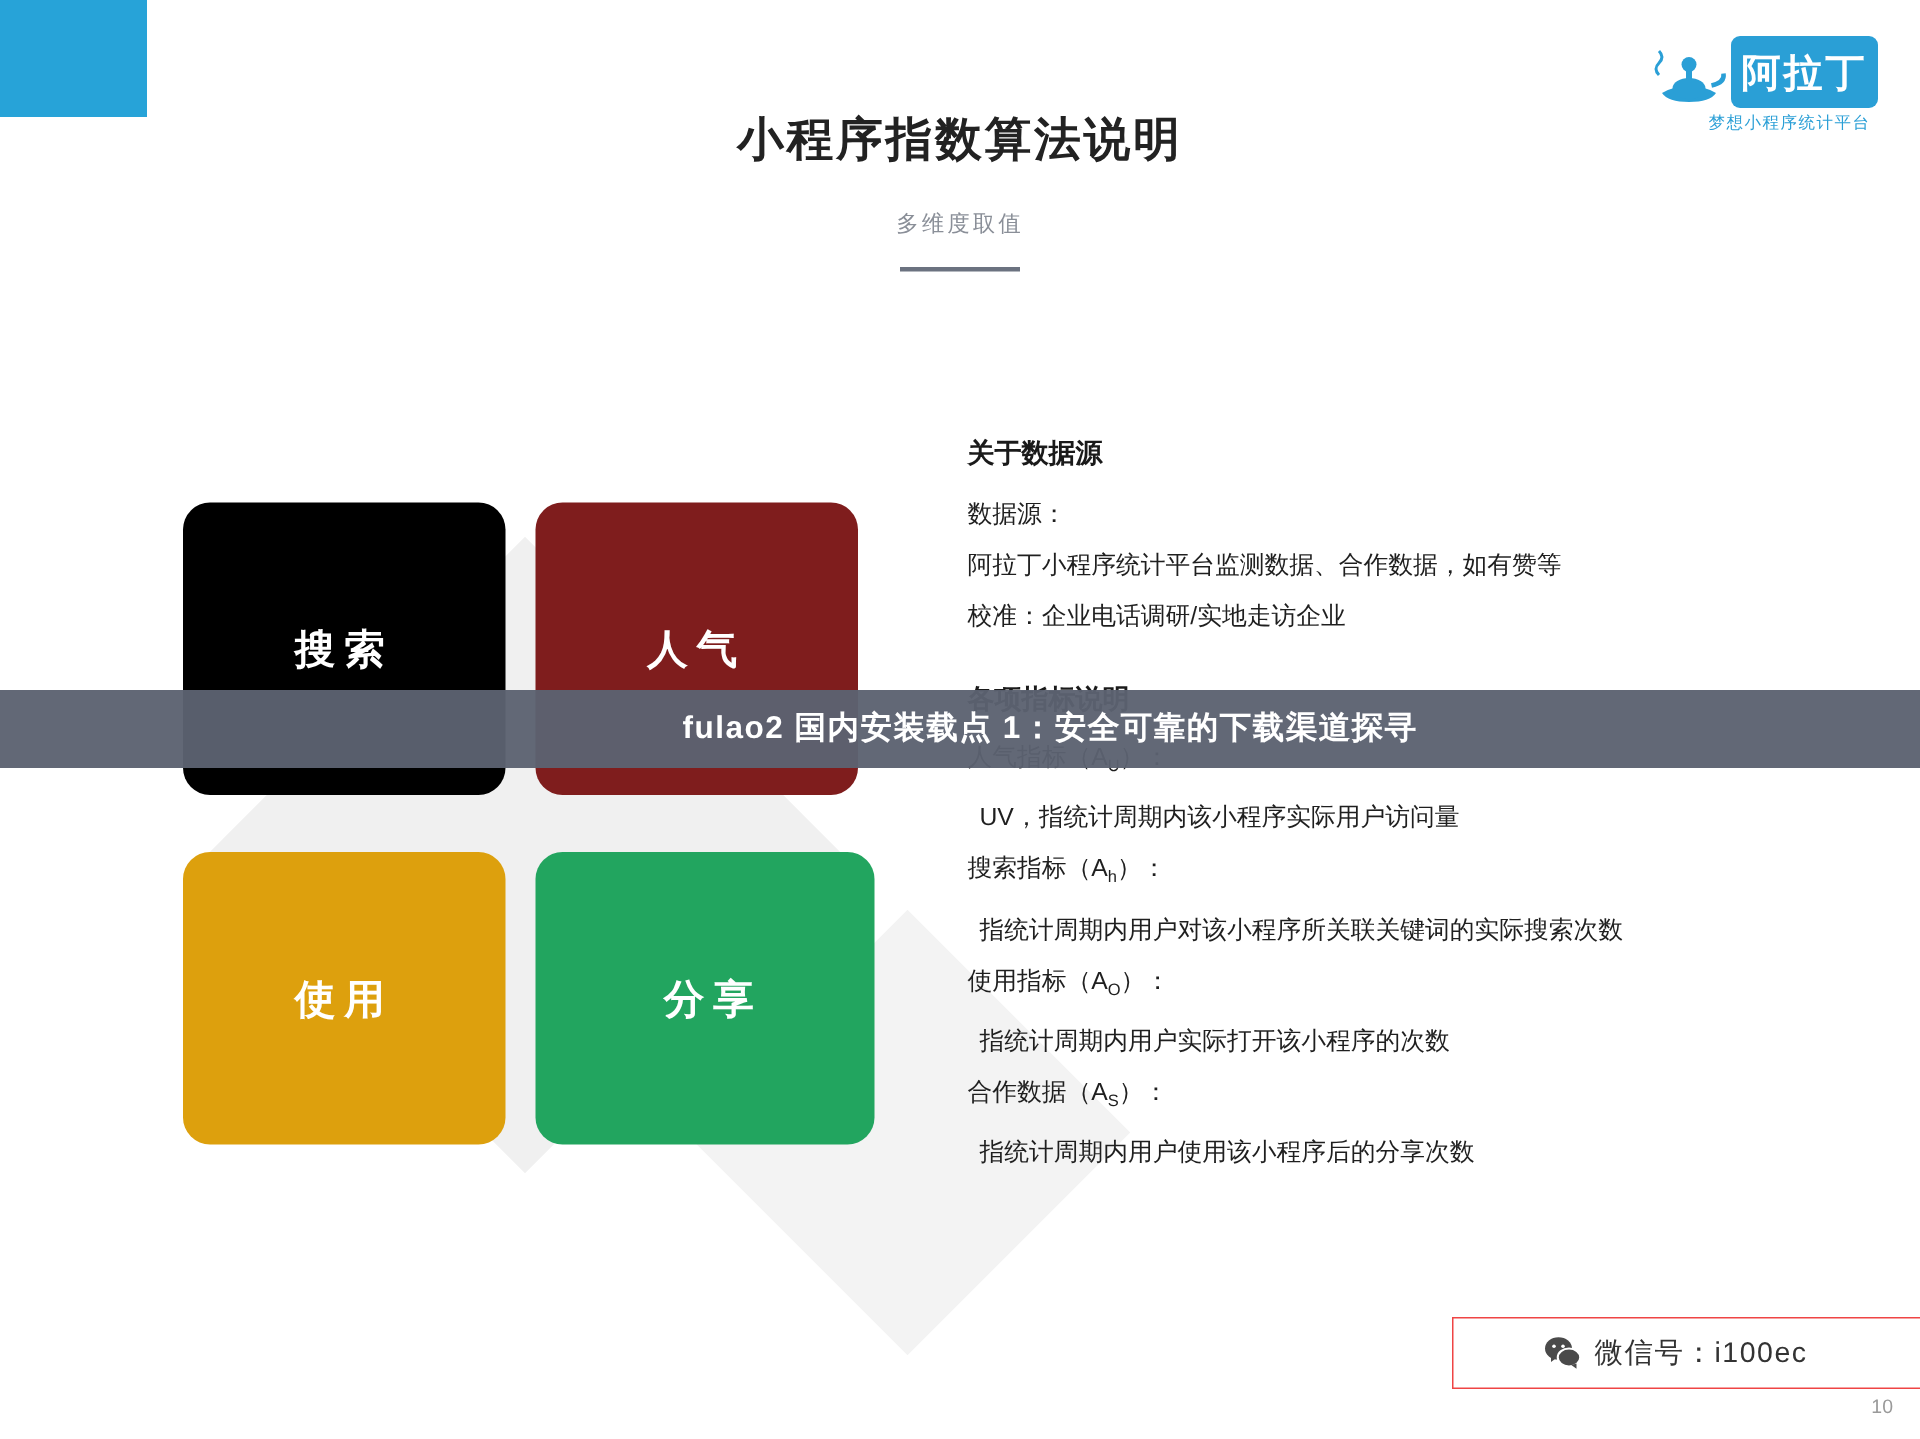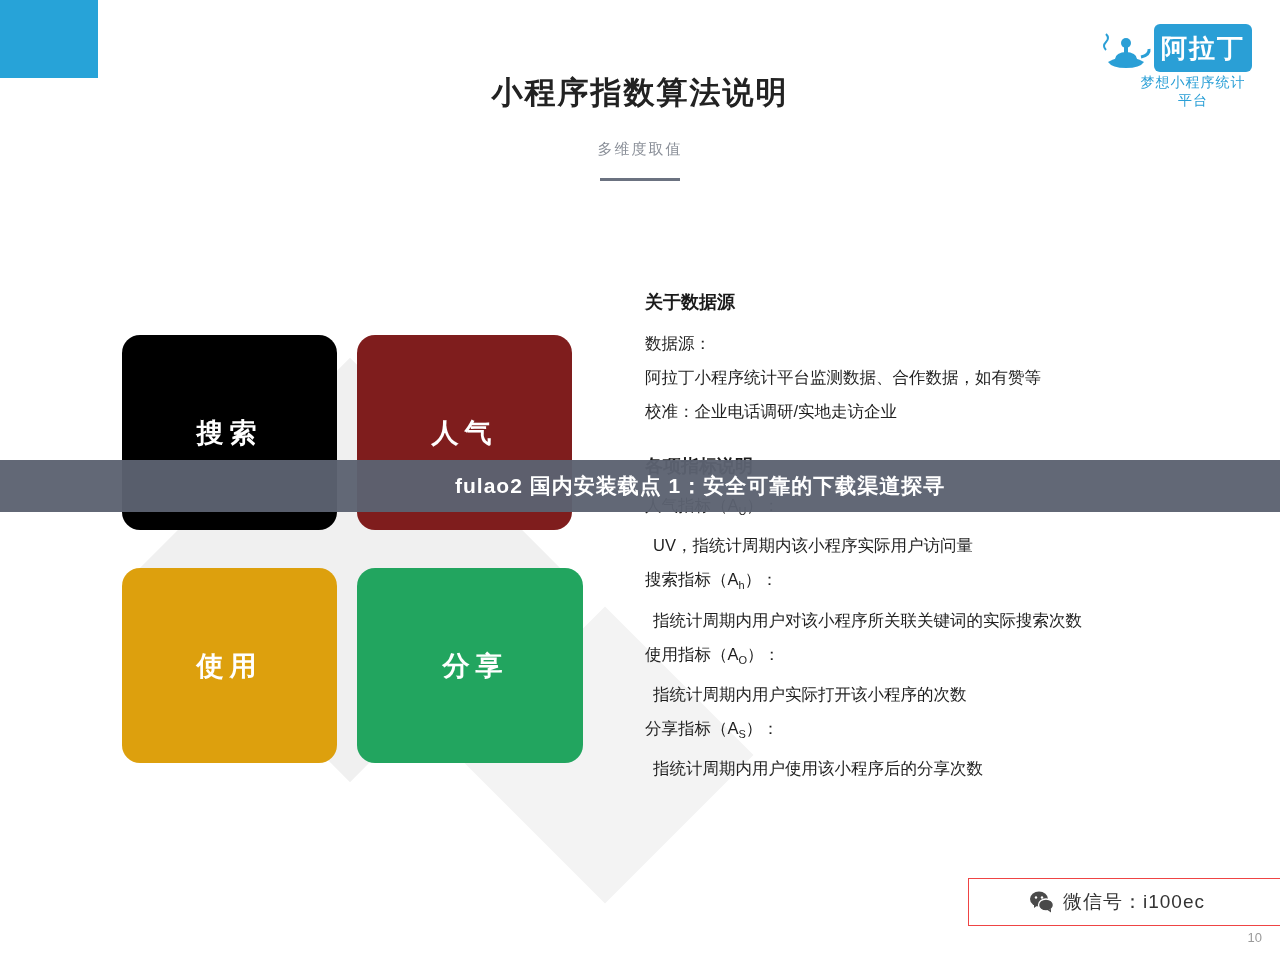--- a/index.html
+++ b/index.html
@@ -43,21 +43,21 @@
   }
   .logo-cn{
     position:absolute;right:6px;top:10px;width:86px;text-align:center;
     color:#fff;font-size:26px;font-weight:bold;letter-spacing:2px;line-height:40px;
   }
   .logo-lamp{
     position:absolute;right:100px;top:8px;width:52px;height:46px;
   }
   .logo-sub{
     position:absolute;right:4px;top:56px;width:110px;text-align:center;
-    font-size:14px;color:#2a9fd6;letter-spacing:1px;
+    font-size:11px;color:#2a9fd6;letter-spacing:1px;
   }
   .title{
     position:absolute;left:0;top:72px;width:1280px;text-align:center;
     font-size:31px;font-weight:bold;color:#222;letter-spacing:2px;z-index:4;
   }
   .subtitle{
     position:absolute;left:0;top:140px;width:1280px;text-align:center;
     font-size:15px;color:#8a8f98;letter-spacing:2px;z-index:4;
   }
   .subtitle-rule{
@@ -173,21 +173,21 @@
       <span>搜索指标（A</span><span class="sub">h</span><span>）：</span>
     </div>
     <div class="line indent">指统计周期内用户对该小程序所关联关键词的实际搜索次数</div>
 
     <div class="line">
       <span>使用指标（A</span><span class="sub">O</span><span>）：</span>
     </div>
     <div class="line indent">指统计周期内用户实际打开该小程序的次数</div>
 
     <div class="line">
-      <span>分享指标（A</span><span class="sub">S</span><span>）：</span>
+      <span>合作数据（A</span><span class="sub">S</span><span>）：</span>
     </div>
     <div class="line indent">指统计周期内用户使用该小程序后的分享次数</div>
   </div>
 
   <div class="banner" style="background: rgb(92, 98, 112);"></div>
   <div class="banner-text">fulao2 国内安装载点 1：安全可靠的下载渠道探寻</div>
 
   <div class="wechat">
     <span class="wechat-ic">
       <svg width="26" height="26" viewBox="0 0 26 26">

